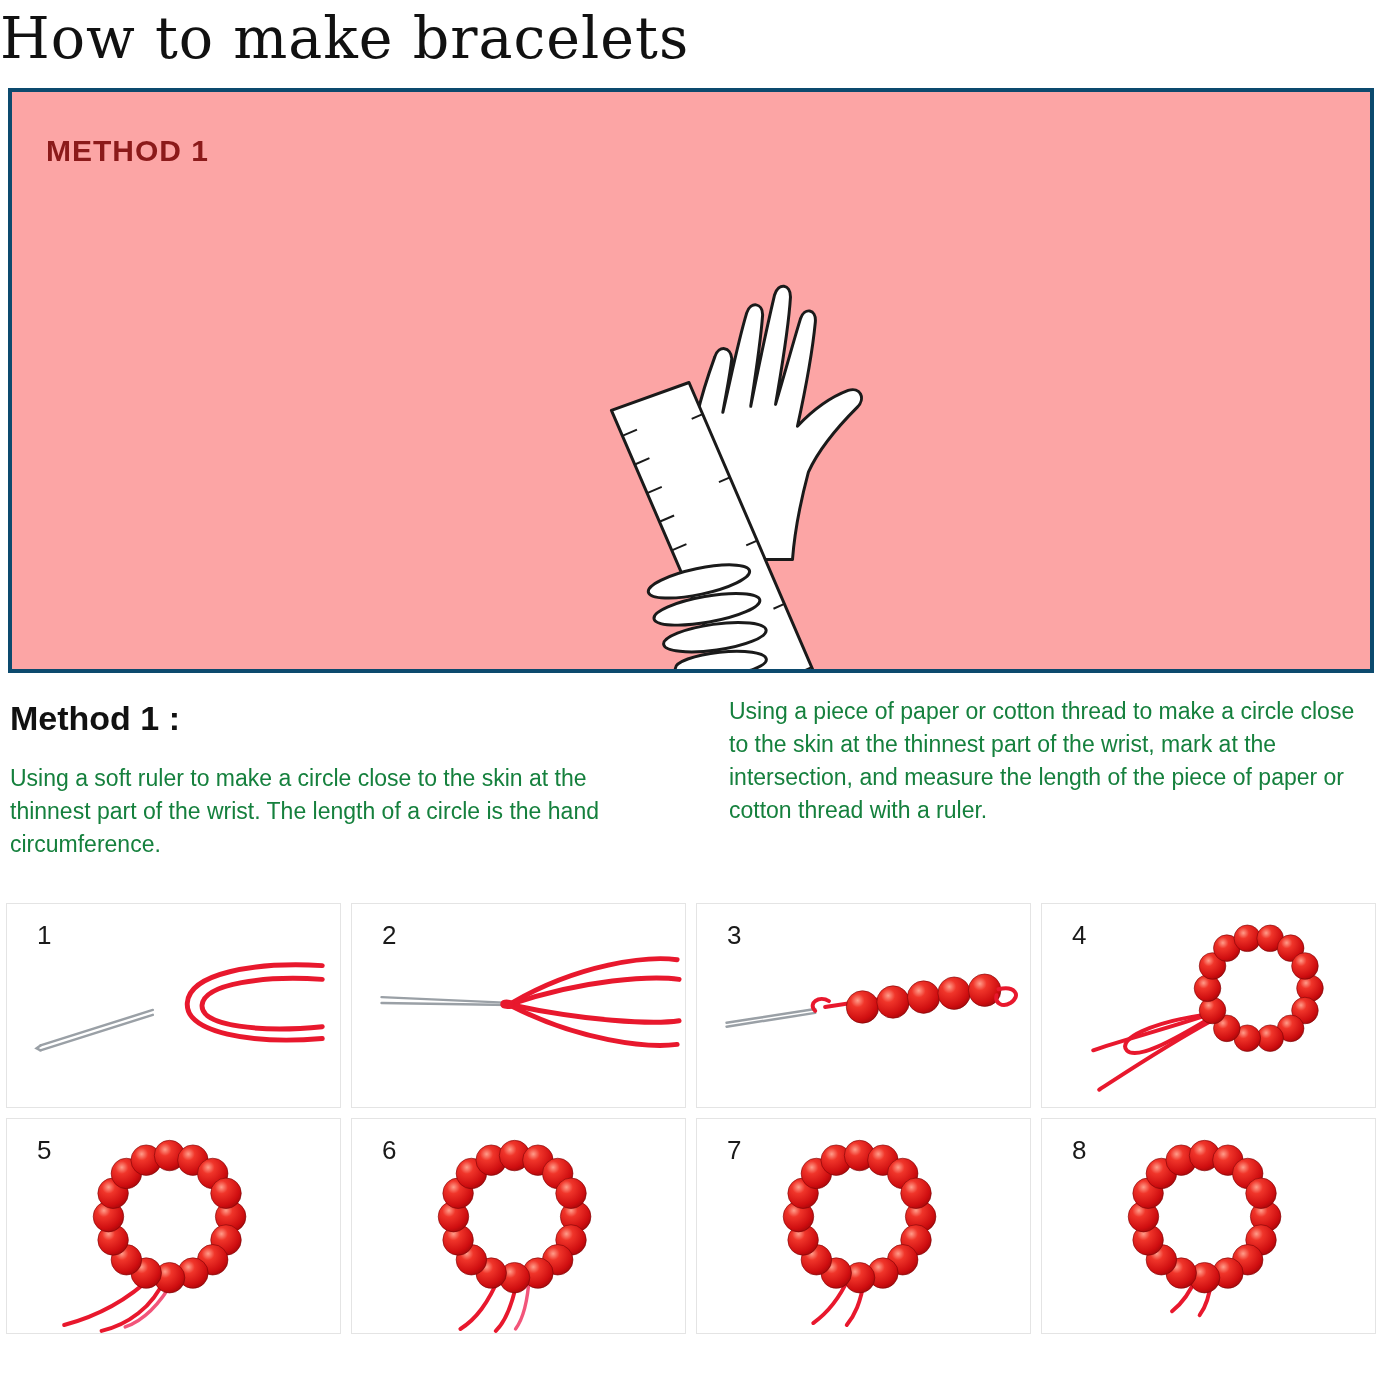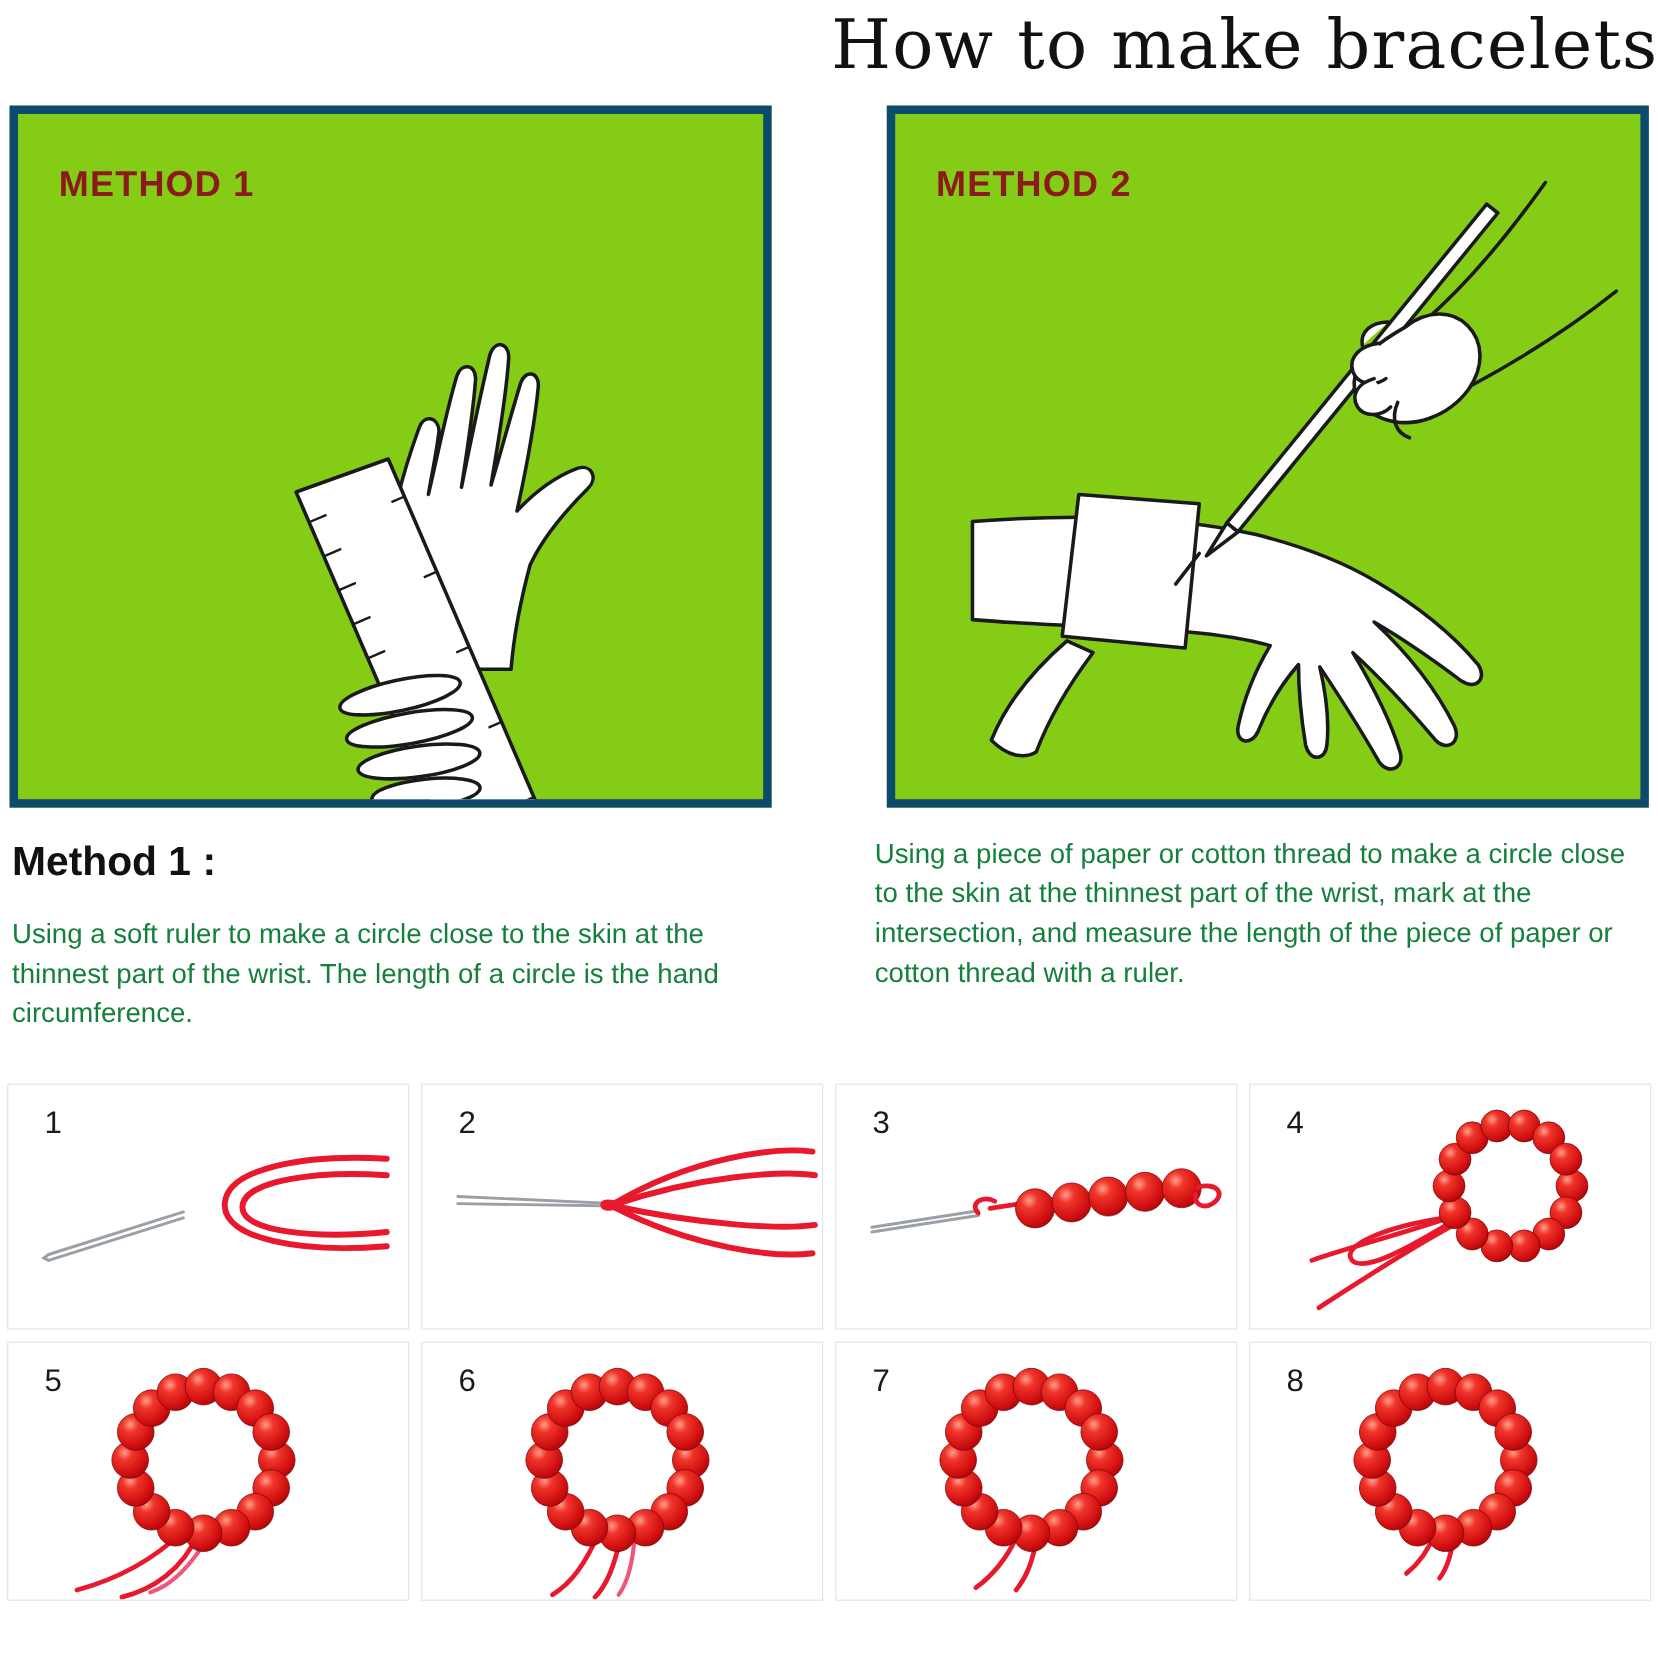--- a/index.html
+++ b/index.html
@@ -4,41 +4,41 @@
 <style>
   * { box-sizing: border-box; }
   html,body { margin:0; padding:0; background:#ffffff; }
   body {
     width:1382px; height:1395px;
     font-family:"Liberation Sans", sans-serif;
     color:#1f1f1f;
     overflow:hidden;
   }
   .page-title {
-    text-align:right;
+    text-align:left;
     font-family:"DejaVu Serif","Liberation Serif", serif;
     font-size:57px;
     font-weight:400;
     letter-spacing:1px;
     padding-top:6px;
     line-height:1.15;
     color:#111;
   }
   .methods-row {
     display:flex;
     gap:96px;
     padding:0 8px;
     margin-top:16px;
   }
   .method-panel {
     flex:1;
     position:relative;
     height:585px;
-    background:#84cc16;
-    border:7px solid #0c4a6e;
+    background:#fca5a5;
+    border:4px solid #0c4a6e;
   }
   .method-label {
     position:absolute;
     top:42px; left:34px;
     color:#8b1a1a;
     font-weight:700;
     font-size:30px;
     letter-spacing:1px;
     z-index:2;
   }
@@ -137,55 +137,20 @@
 
       <g fill="#ffffff" stroke="#1a1a1a" stroke-width="3">
         <ellipse cx="318" cy="492" rx="52" ry="13" transform="rotate(-12 318 492)"></ellipse>
         <ellipse cx="326" cy="520" rx="54" ry="13" transform="rotate(-10 326 520)"></ellipse>
         <ellipse cx="334" cy="548" rx="52" ry="13" transform="rotate(-8 334 548)"></ellipse>
         <ellipse cx="340" cy="575" rx="46" ry="12" transform="rotate(-6 340 575)"></ellipse>
       </g>
     </svg>
   </div>
 
-  <div class="method-panel">
-    <div class="method-label">METHOD 2</div>
-    <svg class="method-illo" viewBox="0 0 620 580" preserveAspectRatio="xMidYMid meet">
-
-      <path class="ink-fill" d="M60,345
-        C150,338 230,340 300,356
-        C340,366 372,378 402,396
-        C436,416 466,440 488,466 C496,478 486,488 474,480 C450,462 424,444 400,430
-        C428,456 452,486 468,518 C474,532 462,540 452,530 C430,504 404,476 382,456
-        C400,486 414,514 422,540 C426,554 412,560 404,548 C388,520 370,492 354,468
-        C360,494 362,516 360,534 C359,548 345,548 342,534 C338,510 336,486 336,466
-        C322,482 310,502 302,522 C296,536 282,532 285,518 C290,494 300,470 312,450
-        C250,432 150,436 60,428 Z"></path>
-
-      <path class="ink-fill" d="M150,322 L252,330 L240,452 L136,442 Z"></path>
-      <path class="ink-fill" d="M140,446 C110,472 88,500 76,530 C90,544 104,546 114,540 C126,508 144,480 162,456 Z"></path>
-
-      <path class="ink" d="M232,398 L252,372"></path>
-
-      <g>
-        <path class="ink-fill" d="M495.3,76.2 L504.7,83.8 L284.7,353.8 L275.3,346.2 Z"></path>
-        <path class="ink-fill" d="M275.3,346.2 L284.7,353.8 L258,374 Z"></path>
-      </g>
-
-      <path class="ink" d="M545,58 C515,100 478,145 442,176"></path>
-      <path class="ink" d="M605,150 C565,182 523,208 482,230"></path>
-      <path class="ink-fill" d="M427,180 C445,166 466,166 479,179 C493,193 493,214 480,233 C463,256 433,267 408,258 C389,251 380,237 384,221 C389,204 406,192 427,180 Z"></path>
-      <g>
-        <path class="ink-fill" d="M412,176 C398,176 388,184 390,196"></path>
-        <path class="ink-fill" d="M404,194 C388,196 378,206 382,218 C386,229 400,231 410,224"></path>
-        <path class="ink-fill" d="M400,224 C386,228 380,238 386,248 C392,257 406,256 414,248"></path>
-        <path class="ink" d="M420,244 C414,258 418,270 430,274"></path>
-      </g>
-    </svg>
-  </div>
 </div>
 
 <div class="method-texts">
   <div class="method-text">
     <div class="method-heading">Method 1 :</div>
     <div class="method-desc">Using a soft ruler to make a circle close to the skin at the thinnest part of the wrist. The length of a circle is the hand circumference.</div>
   </div>
   <div class="method-text">
     <div class="method-desc">Using a piece of paper or cotton thread to make a circle close to the skin at the thinnest part of the wrist, mark at the intersection, and measure the length of the piece of paper or cotton thread with a ruler.</div>
   </div>

